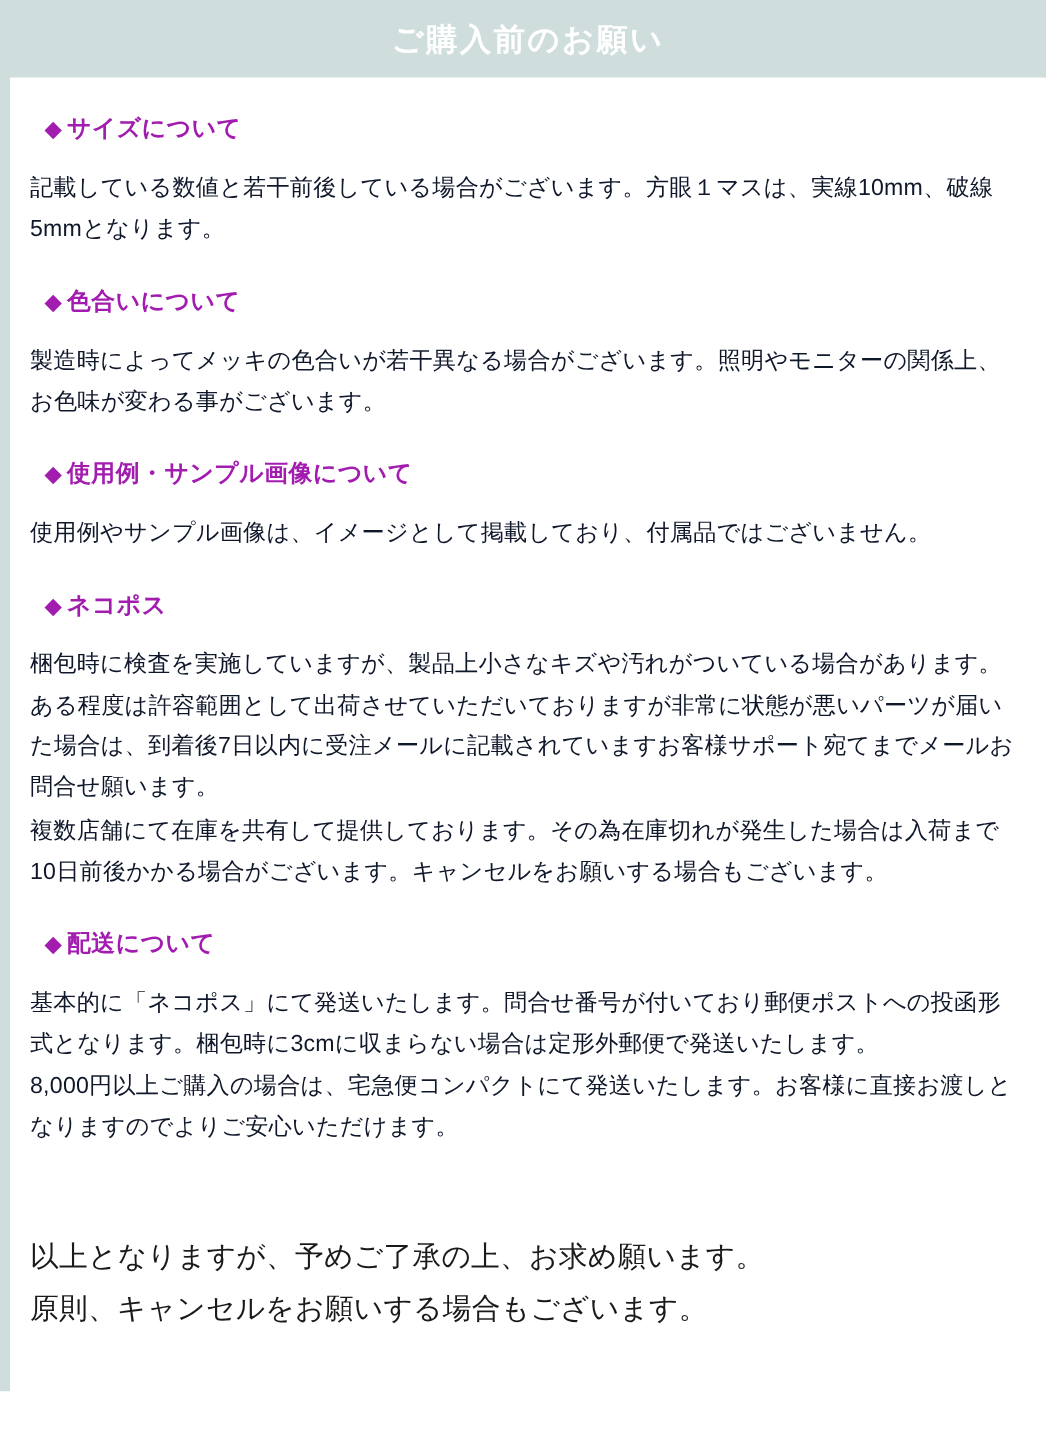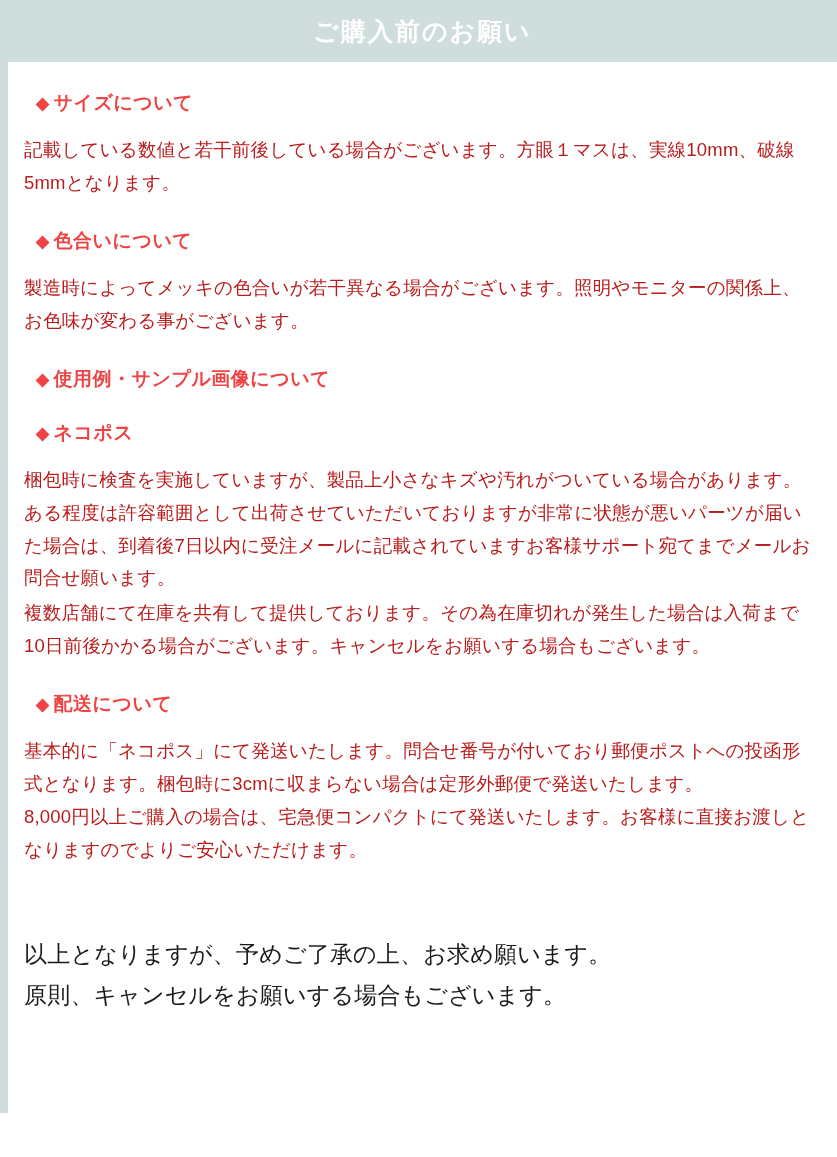--- a/index.html
+++ b/index.html
@@ -38,32 +38,32 @@
   }
   .content {
     padding: 0 22px 0 14px;
   }
   .section {
     margin: 0;
   }
   .sec-heading {
     font-size: 19px;
     font-weight: bold;
-    color: #ef4444;
+    color: #a21caf;
     margin: 28px 0 18px 14px;
     letter-spacing: 0.5px;
   }
   .sec-heading .diamond {
     font-size: 17px;
     margin-right: 4px;
   }
   .sec-body {
     font-size: 18.5px;
     line-height: 1.78;
-    color: #b91c1c;
+    color: #0f172a;
     margin: 0 0 2px 2px;
     letter-spacing: 0.2px;
     white-space: pre-line;
   }
   .closing {
     font-size: 23px;
     line-height: 1.78;
     color: #1a1a1a;
     margin: 26px 0 0 2px;
     letter-spacing: 0.2px;
@@ -89,20 +89,21 @@
       <div class="sec-body">記載している数値と若干前後している場合がございます。方眼１マスは、実線10mm、破線5mmとなります。</div>
     </div>
 
     <div class="section">
       <div class="sec-heading"><span class="diamond">◆</span><span>色合いについて</span></div>
       <div class="sec-body">製造時によってメッキの色合いが若干異なる場合がございます。照明やモニターの関係上、お色味が変わる事がございます。</div>
     </div>
 
     <div class="section">
       <div class="sec-heading"><span class="diamond">◆</span><span>使用例・サンプル画像について</span></div>
+      <div class="sec-body">使用例やサンプル画像は、イメージとして掲載しており、付属品ではございません。</div>
     </div>
 
     <div class="section">
       <div class="sec-heading"><span class="diamond">◆</span><span>ネコポス</span></div>
       <div class="sec-body">梱包時に検査を実施していますが、製品上小さなキズや汚れがついている場合があります。ある程度は許容範囲として出荷させていただいておりますが非常に状態が悪いパーツが届いた場合は、到着後7日以内に受注メールに記載されていますお客様サポート宛てまでメールお問合せ願います。</div>
     </div>
 
     <div class="section">
       <div class="sec-body">複数店舗にて在庫を共有して提供しております。その為在庫切れが発生した場合は入荷まで10日前後かかる場合がございます。キャンセルをお願いする場合もございます。</div>
     </div>

